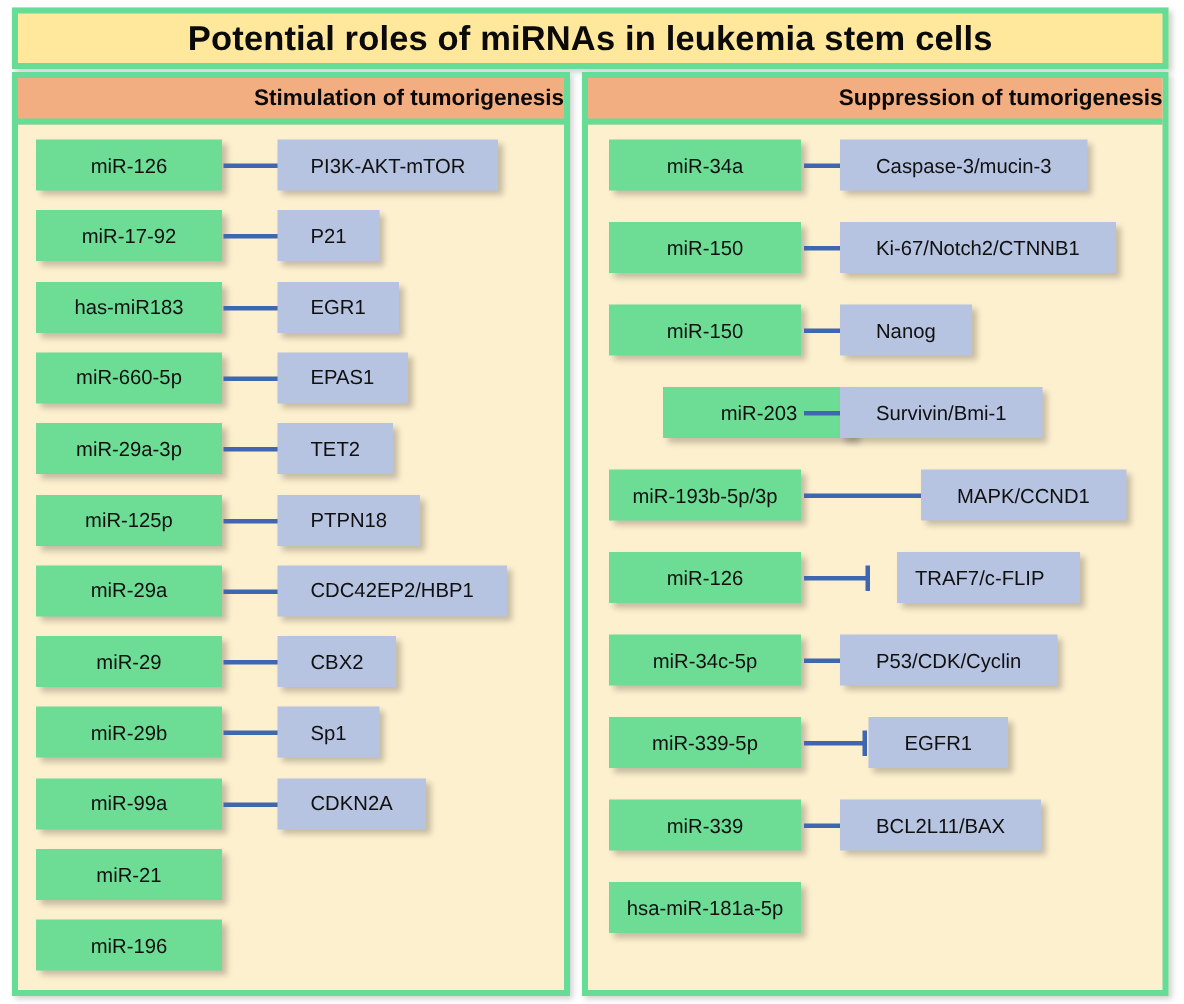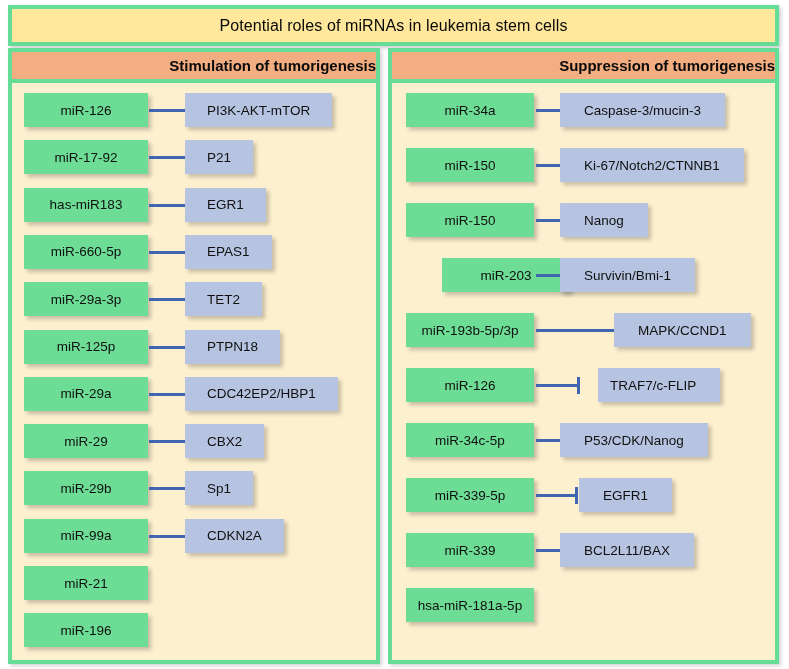--- a/index.html
+++ b/index.html
@@ -28,22 +28,22 @@
     height: 41px;
     box-sizing: border-box;
     background: #ffe79b;
     border: 4px solid #66dd96;
     display: flex;
     align-items: center;
     justify-content: center;
     box-shadow: 2px 2px 4px rgba(0,0,0,0.20);
   }
   .title-text {
-    font-size: 16px;
-    font-weight: normal;
+    font-size: 23px;
+    font-weight: bold;
     color: #0a0a0a;
     letter-spacing: 0.1px;
     white-space: nowrap;
   }
 
   
   .panel {
     position: absolute;
     top: 48px;
     box-sizing: border-box;
@@ -289,21 +289,21 @@
             <div class="cap"></div>
           </div>
           <div class="node target" style="left: 170px; padding-left: 12px; padding-right: 24px; margin-left: 36px;">TRAF7/c-FLIP</div>
         </div>
         <div class="row" style="top: 340px;">
           <div class="node mirna" style="left: 14px; width: 128px;">miR-34c-5p</div>
           <div class="connector" style="left: 144px; width: 42px;">
             <div class="stem"></div>
             <div class="cap"></div>
           </div>
-          <div class="node target" style="left: 168px; padding-left: 24px; padding-right: 24px;">P53/CDK/Nanog</div>
+          <div class="node target" style="left: 168px; padding-left: 24px; padding-right: 24px;">P53/CDK/Cyclin</div>
         </div>
         <div class="row" style="top: 395px;">
           <div class="node mirna" style="left: 14px; width: 128px;">miR-339-5p</div>
           <div class="connector" style="left: 144px; width: 42px;">
             <div class="stem"></div>
             <div class="cap"></div>
           </div>
           <div class="node target" style="left: 168px; padding-left: 24px; padding-right: 24px; margin-left: 19px;">EGFR1</div>
         </div>
         <div class="row" style="top: 450px;">

